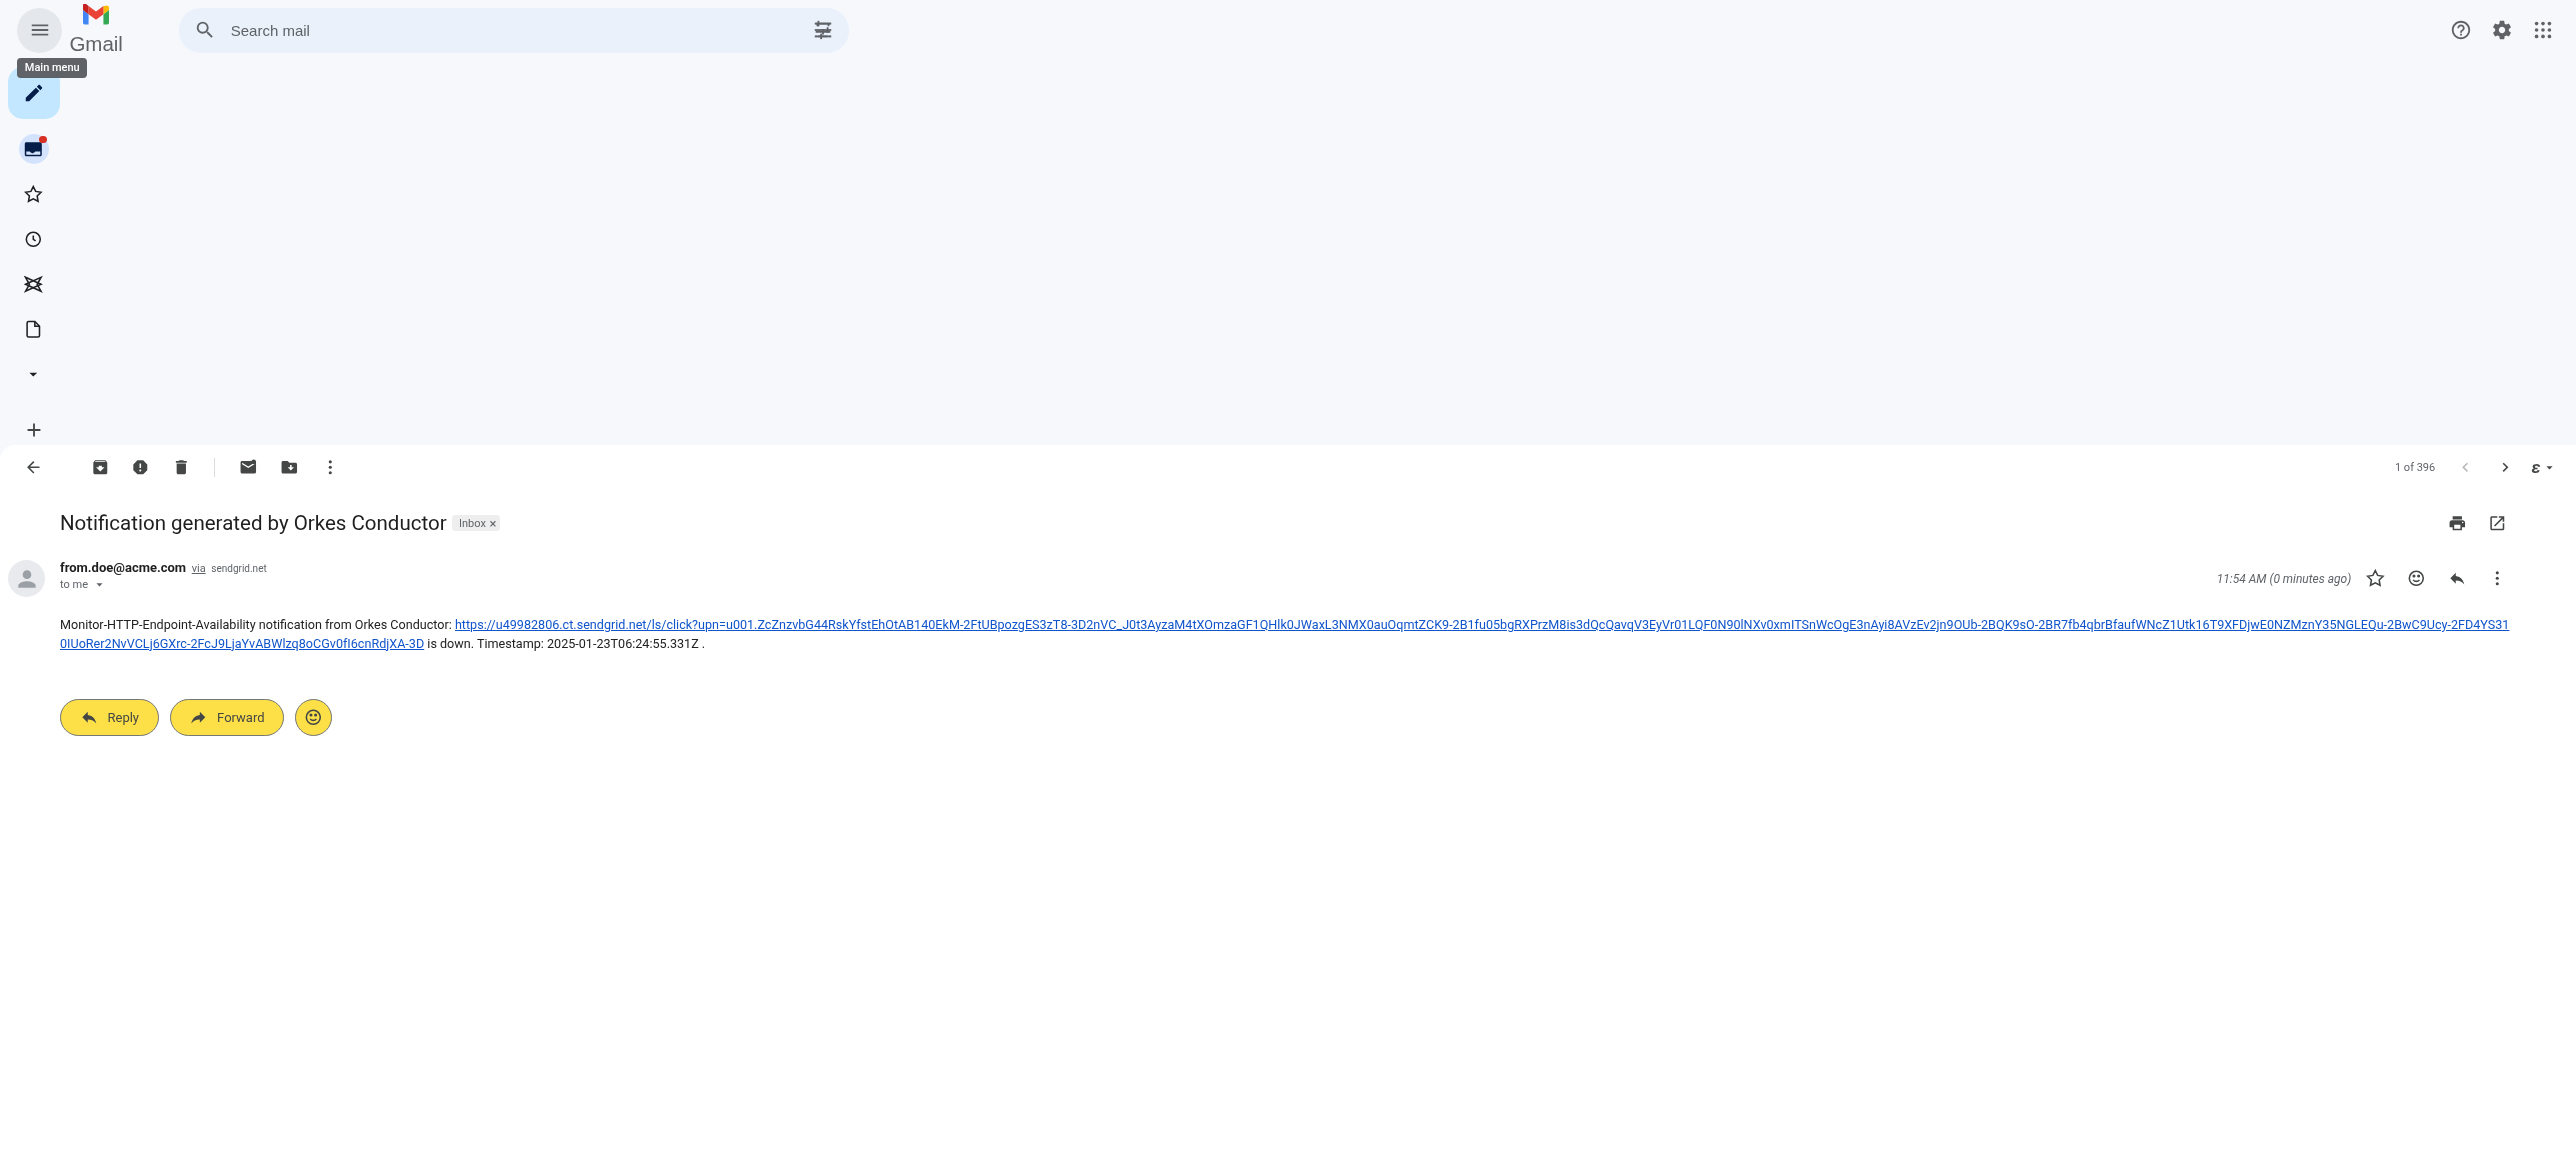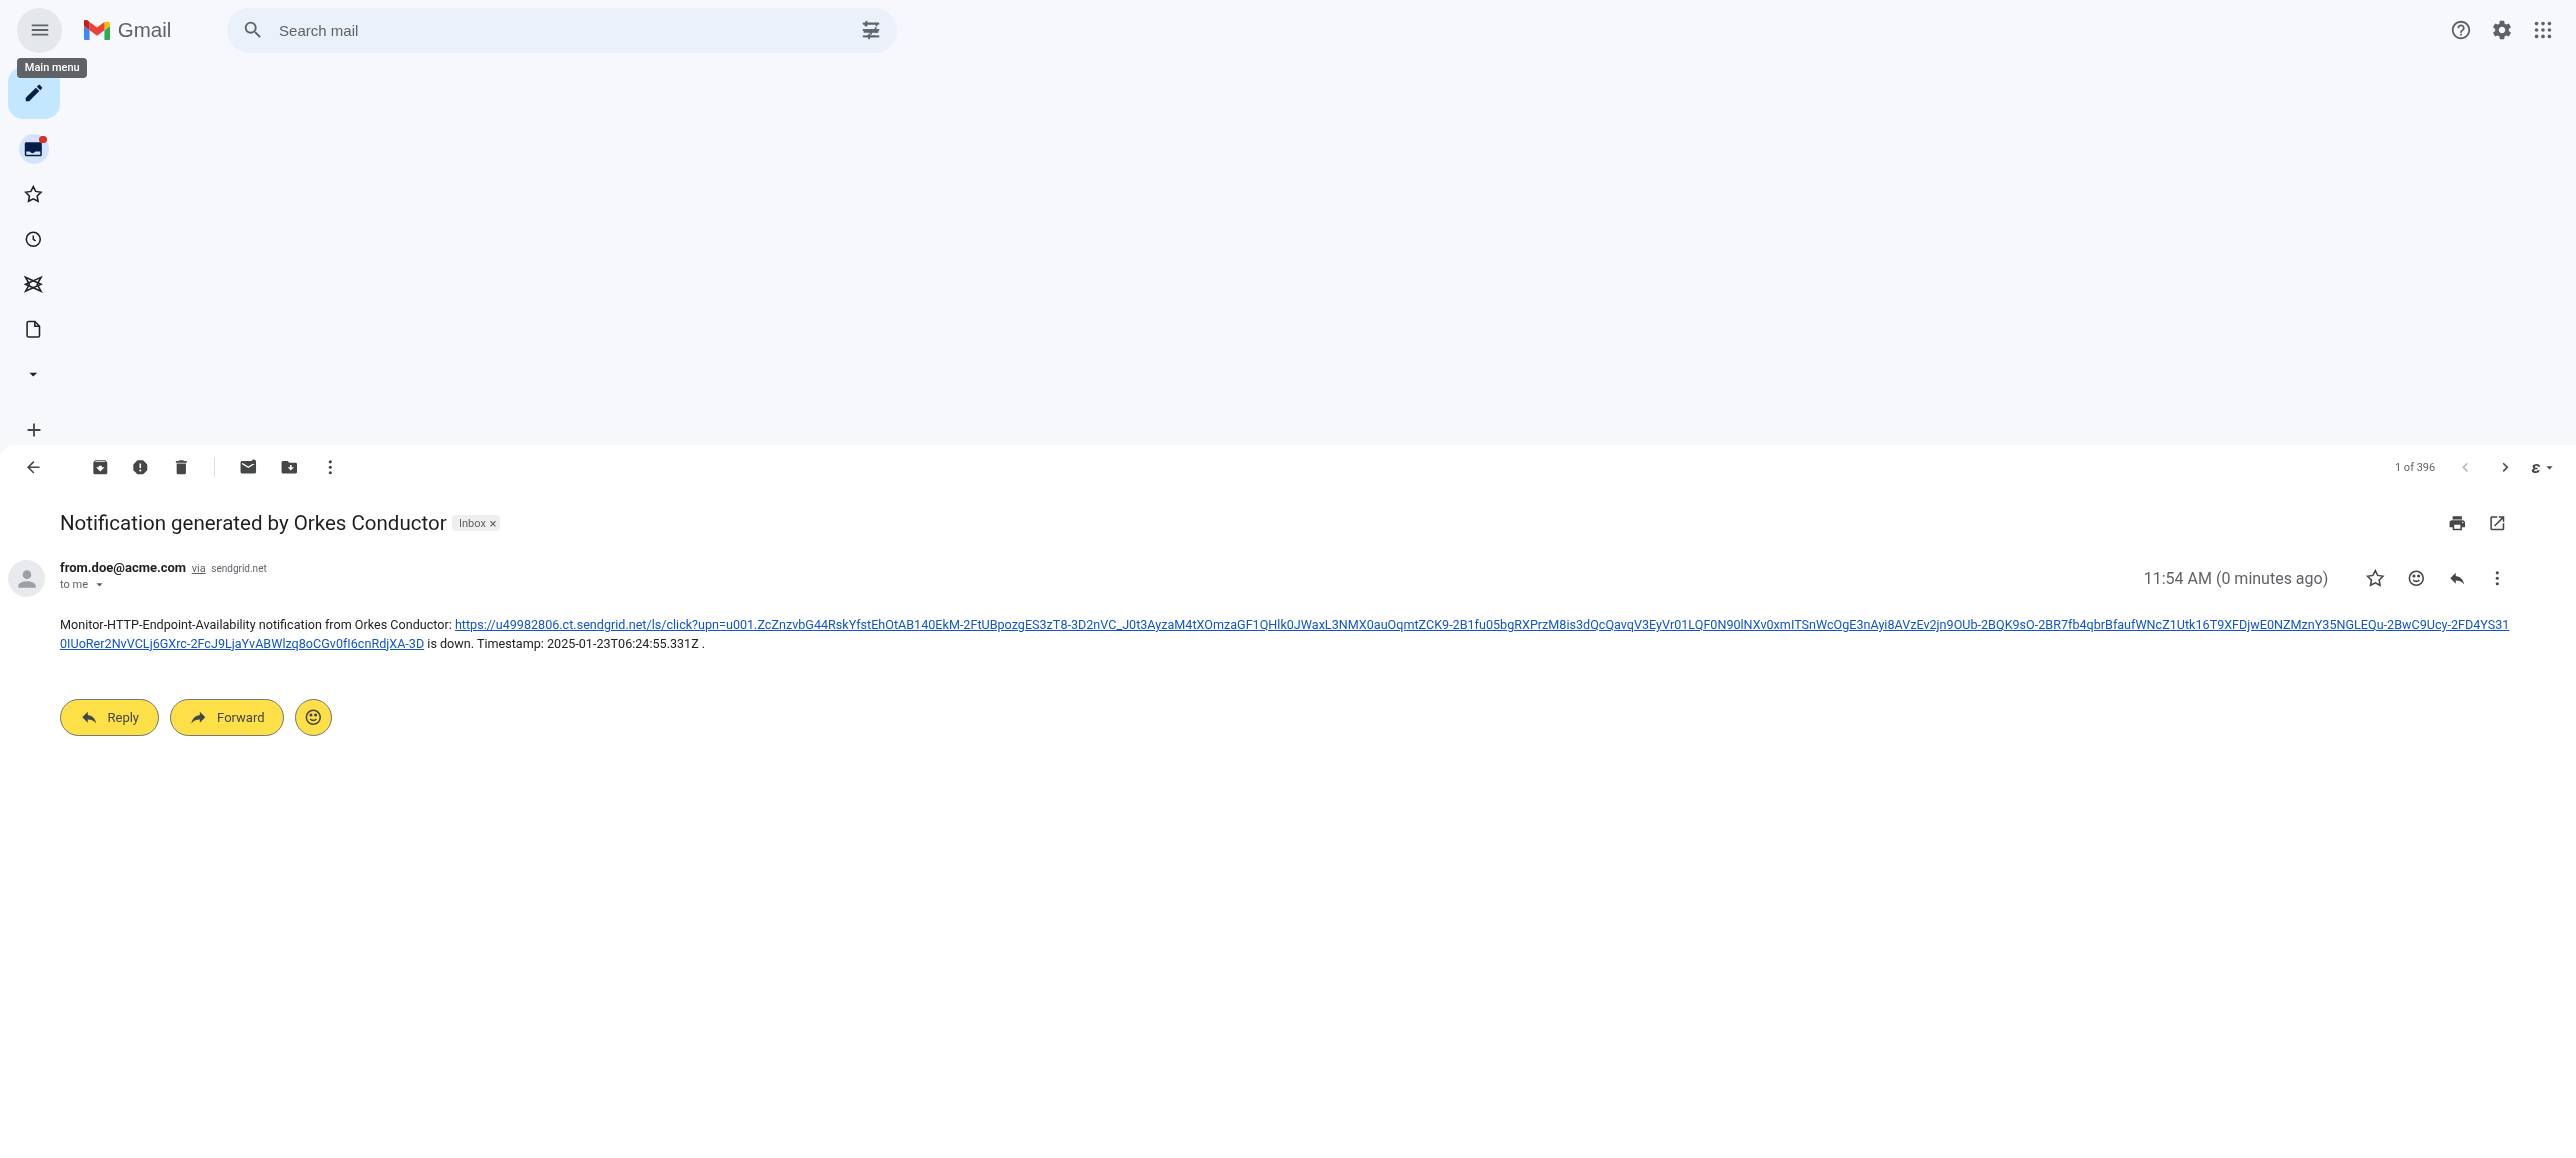--- a/index.html
+++ b/index.html
@@ -37,22 +37,23 @@
     color: #fff;
     font-size: 11px;
     padding: 3.7px 7.4px;
     border-radius: 3.7px;
     white-space: nowrap;
     font-weight: 500;
   }
   .logo-wrap {
     display: flex;
     align-items: center;
-    margin-left: 22px;
+    margin-left: 7px;
     gap: 7.4px;
+    flex-direction: column;
   }
   .gmail-text {
     font-size: 20.5px;
     color: #5f6368;
     font-family: 'Product Sans', Arial, sans-serif;
   }
   .search-wrap {
     margin-left: 56px;
     flex: 0 0 670px;
   }
@@ -240,22 +241,23 @@
     gap: 3.7px;
     cursor: pointer;
   }
   .meta-right {
     display: flex;
     align-items: center;
     gap: 3.7px;
   }
   .timestamp {
     color: #5f6368;
-    font-size: 16px;
-    margin-right: 25px;
+    font-size: 12px;
+    margin-right: 2px;
+    font-style: italic;
   }
   .body-text {
     padding: 15px 0;
     font-size: 12.6px;
     line-height: 1.5;
     color: #222;
     word-break: break-all;
   }
   .body-text a {
     color: #1155cc;

